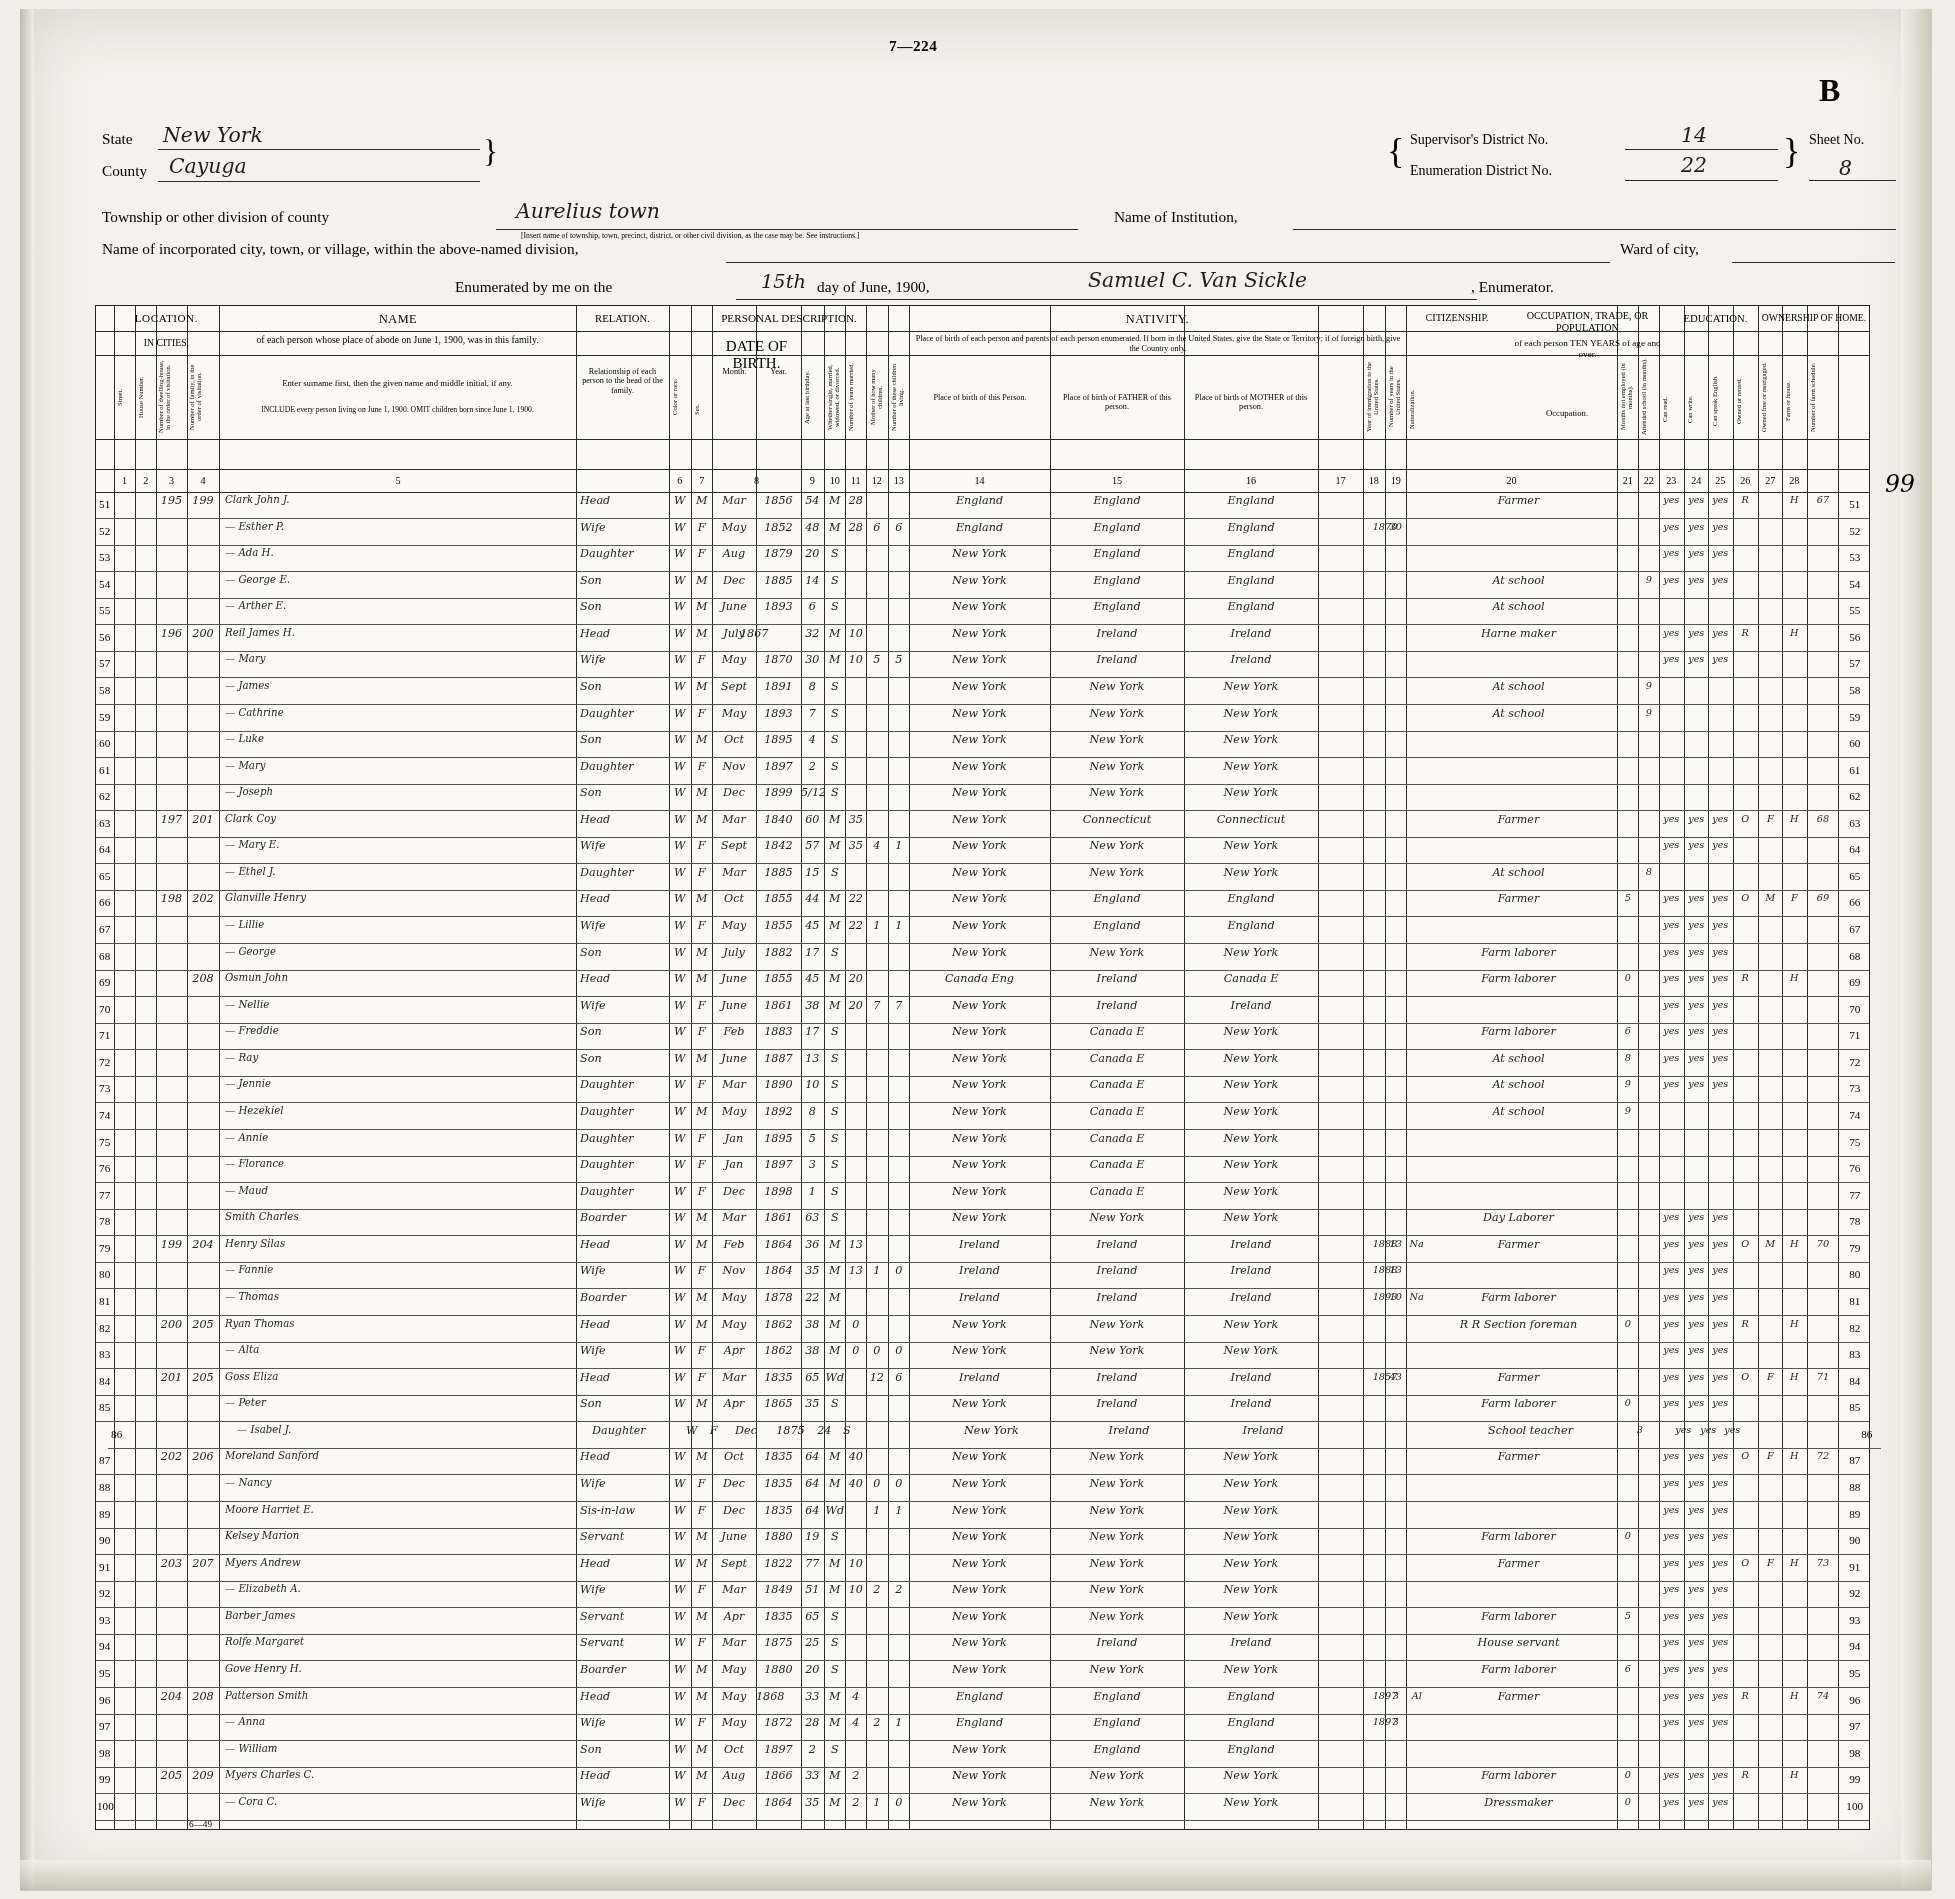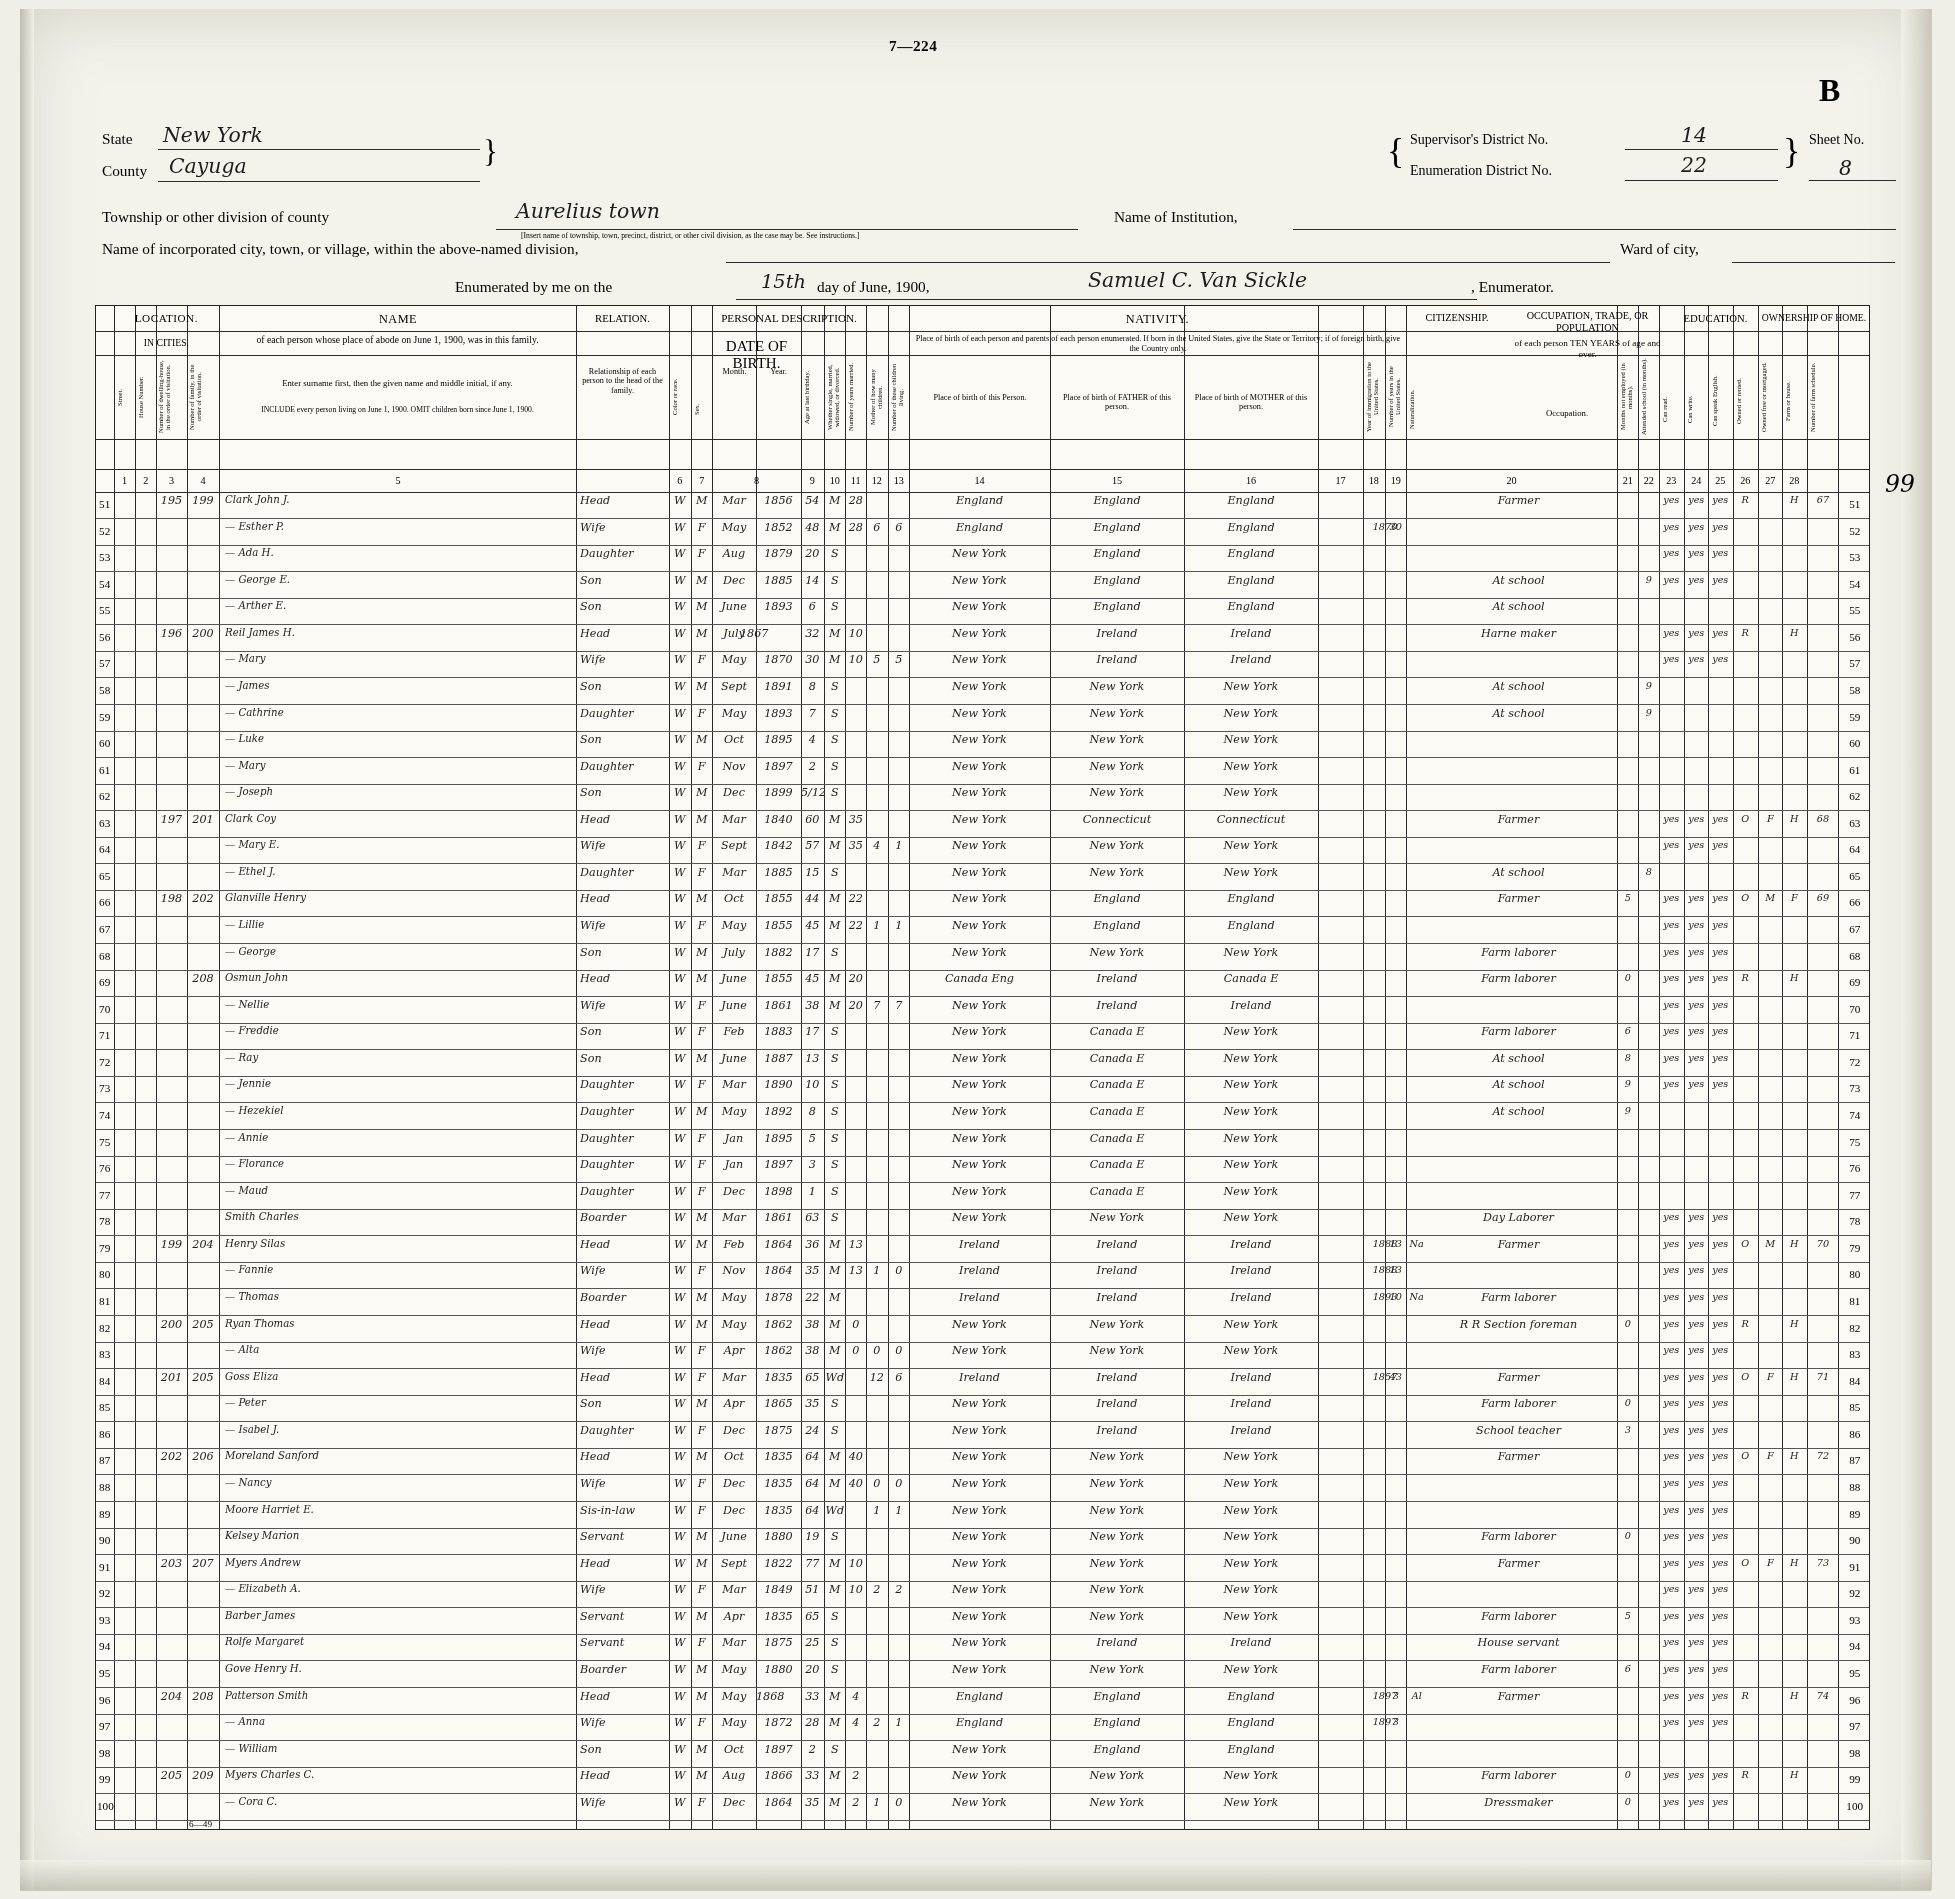--- a/index.html
+++ b/index.html
@@ -965,21 +965,21 @@
           <div class="ln hw sm" style="left: 728px; width: 21.5px; top: 2px; text-align: center; position: absolute; overflow: hidden;">S</div>
           <div class="ln hw sm" style="left: 813px; width: 141px; top: 2px; text-align: center; position: absolute; overflow: hidden;">New York</div>
           <div class="ln hw sm" style="left: 954px; width: 134px; top: 2px; text-align: center; position: absolute; overflow: hidden;">Ireland</div>
           <div class="ln hw sm" style="left: 1088px; width: 134px; top: 2px; text-align: center; position: absolute; overflow: hidden;">Ireland</div>
           <div class="ln hw sm" style="left: 1328px; width: 189px; top: 2px; text-align: center; position: absolute; overflow: hidden;">Farm laborer</div>
           <div class="ln hw xs" style="left: 1521px; width: 21.5px; top: 2px; text-align: center; position: absolute; overflow: hidden;">0</div>
           <div class="ln hw xs" style="left: 1563px; width: 24.5px; top: 2px; text-align: center; position: absolute; overflow: hidden;">yes</div>
           <div class="ln hw xs" style="left: 1588px; width: 24.5px; top: 2px; text-align: center; position: absolute; overflow: hidden;">yes</div>
           <div class="ln hw xs" style="left: 1612px; width: 24.5px; top: 2px; text-align: center; position: absolute; overflow: hidden;">yes</div>
         </div>
-        <div class="row" style="top: 1116px;">
+        <div class="row" style="top: 1116px; margin-left: 12px;">
           <div class="h" style="top: 25.5px; background: rgb(85, 85, 85);"></div>
           <div class="rl" style="left: 1px; width: 15.3px; top: 6.1px;">86</div>
           <div class="rl" style="left: 1746px; width: 25.5px; top: 6.1px;">86</div>
           <div class="ln hw" style="left: 129px; width: 347px; top: 2px; text-align: left; position: absolute; overflow: hidden;">—   Isabel J.</div>
           <div class="ln hw sm" style="left: 484px; width: 87px; top: 2px; text-align: left; position: absolute; overflow: hidden;">Daughter</div>
           <div class="ln hw sm" style="left: 573px; width: 21.5px; top: 2px; text-align: center; position: absolute; overflow: hidden;">W</div>
           <div class="ln hw sm" style="left: 595px; width: 21.5px; top: 2px; text-align: center; position: absolute; overflow: hidden;">F</div>
           <div class="ln hw sm" style="left: 616px; width: 44px; top: 2px; text-align: center; position: absolute; overflow: hidden;">Dec</div>
           <div class="ln hw sm" style="left: 660px; width: 45px; top: 2px; text-align: center; position: absolute; overflow: hidden;">1875</div>
           <div class="ln hw sm" style="left: 705px; width: 22.5px; top: 2px; text-align: center; position: absolute; overflow: hidden;">24</div>

